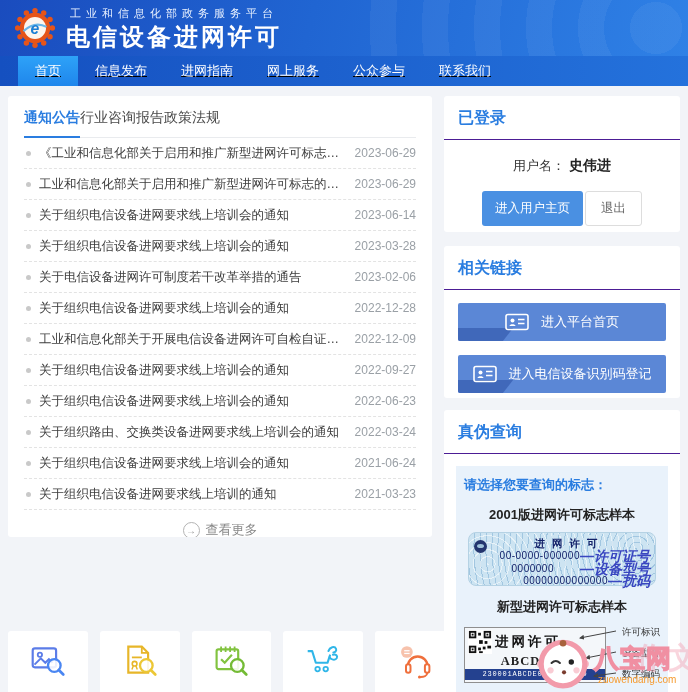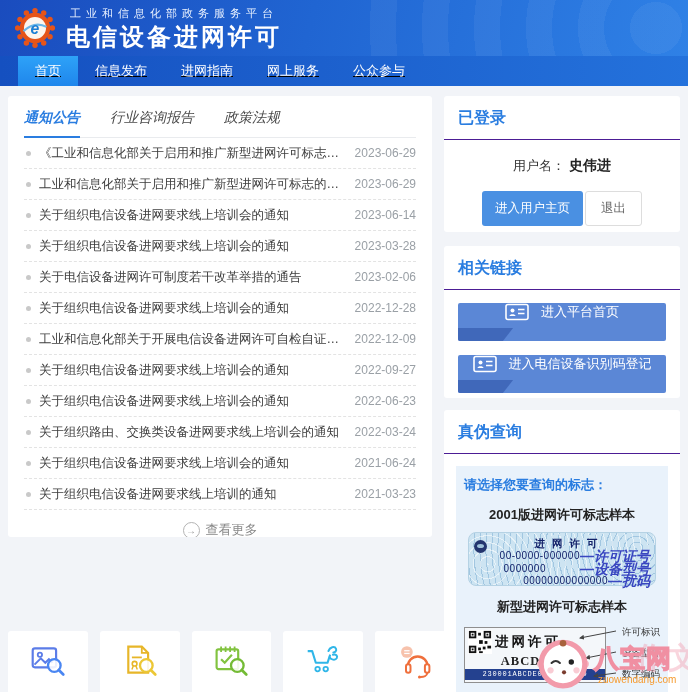--- a/index.html
+++ b/index.html
@@ -33,21 +33,21 @@
   }
   .nav-item{
     color:#fff;font-size:13px;line-height:30px;padding:0 17px;cursor:pointer;white-space:nowrap;
   }
   .nav-item.active{background:linear-gradient(180deg,#2ea2f8,#1f86ec);}
   
   .main{position:absolute;left:8px;top:96px;width:672px;display:flex;gap:12px;align-items:flex-start;}
   .card{background:#fff;border-radius:3px;box-sizing:border-box;}
   
   .notice-card{width:440px;height:441px;padding:13px 16px 0;overflow:hidden;}
-  .tab-row{display:flex;gap:30px;border-bottom:1px solid #e9ebee;font-style:italic;}
+  .tab-row{display:flex;border-bottom:1px solid #e9ebee;}
   .tab{font-size:14px;color:#4a4a4a;padding-bottom:9px;cursor:pointer;}
   .tab.active{color:#2a7de0;font-weight:bold;border-bottom:2px solid #2a7de0;margin-bottom:-1px;}
   .notice-row{display:flex;align-items:center;height:30px;border-bottom:1px dashed #e3e3e3;}
   .dot{width:5px;height:5px;border-radius:50%;background:#c9c9c9;margin:0 8px 0 2px;flex:0 0 5px;}
   .notice-title{flex:1;font-size:12.5px;color:#3d3d3d;white-space:nowrap;overflow:hidden;text-overflow:ellipsis;cursor:pointer;}
   .notice-date{flex:0 0 auto;font-size:12px;color:#9aa0a6;margin-left:10px;}
   .more{margin-top:11px;text-align:center;color:#888;font-size:13px;cursor:pointer;display:flex;align-items:center;justify-content:center;gap:6px;}
   .more-circle{width:15px;height:15px;border:1px solid #b3b3b3;border-radius:50%;font-size:10px;line-height:15px;color:#999;display:inline-block;text-align:center;}
   
   .right-col{flex:1;display:flex;flex-direction:column;}
@@ -56,21 +56,21 @@
   .login-body{text-align:center;padding-top:17px;}
   .user-line{font-size:13px;color:#333;}
   .user-name{font-weight:bold;font-size:14px;color:#222;margin-left:4px;}
   .login-btns{margin-top:16px;display:flex;justify-content:center;gap:2px;}
   .btn-primary{background:#4a90e2;color:#fff;border:none;border-radius:3px;font-size:12.5px;padding:8px 13px;cursor:pointer;font-family:inherit;}
   .btn-plain{background:#fff;color:#666;border:1px solid #ddd;border-radius:3px;font-size:12.5px;padding:8px 15px;cursor:pointer;font-family:inherit;}
   .links-card{height:152px;margin-bottom:12px;}
   .links-body{padding:13px 14px;}
   .banner{
     position:relative;height:38px;background:#5b87d6;border-radius:2px;margin-bottom:14px;
-    display:flex;align-items:flex-start;justify-content:center;gap:12px;cursor:pointer;overflow:hidden;
+    display:flex;align-items:center;justify-content:center;gap:12px;cursor:pointer;overflow:hidden;
   }
   .banner:last-child{margin-bottom:4px;}
   .banner::before{
     content:"";position:absolute;left:-8px;bottom:0;width:58px;height:13px;
     background:#4068ba;transform:skewX(-38deg);
   }
   .banner-label{color:#fff;font-size:13px;position:relative;white-space:nowrap;}
   .banner svg{position:relative;}
   
   .verify-card{min-height:420px;}
@@ -147,20 +147,21 @@
     <div class="subtitle">工业和信息化部政务服务平台</div>
     <div class="site-title">电信设备进网许可</div>
   </div>
 </div>
 <div class="nav" id="nav">
     <div class="nav-item active">首页</div>
     <div class="nav-item">信息发布</div>
     <div class="nav-item">进网指南</div>
     <div class="nav-item">网上服务</div>
     <div class="nav-item">公众参与</div>
+    <div class="nav-item">联系我们</div>
   </div>
 
 <div class="main">
 
   <div class="card notice-card">
     <div class="tab-row" id="tabs">
         <div class="tab active">通知公告</div>
         <div class="tab">行业咨询报告</div>
         <div class="tab">政策法规</div>
       </div>
@@ -286,21 +287,21 @@
           <div class="sample-title">2001版进网许可标志样本</div>
           <div class="label-2001">
             <span class="emblem-2001"></span>
             <div class="row-2001-title">进网许可</div>
             <div class="row-2001">
               <span class="num-2001">00-0000-000000</span>
               <span class="ann-2001">—许可证号</span>
             </div>
             <div class="row-2001">
               <span class="num-2001">0000000</span>
-              <span class="ann-2001" style="margin-left:34px">—设备型号</span>
+              <span class="ann-2001" style="margin-left:26px">—设备型号</span>
             </div>
             <div class="row-2001">
               <span class="num-2001">00000000000000</span>
               <span class="ann-2001">—扰码</span>
             </div>
           </div>
 
           <div class="sample-title">新型进网许可标志样本</div>
           <div class="new-label-wrap">
             <div class="new-label">

